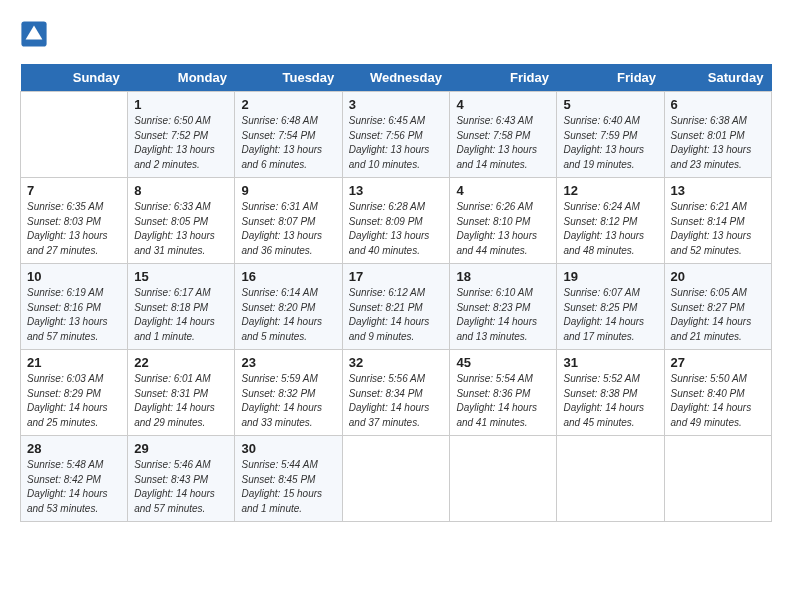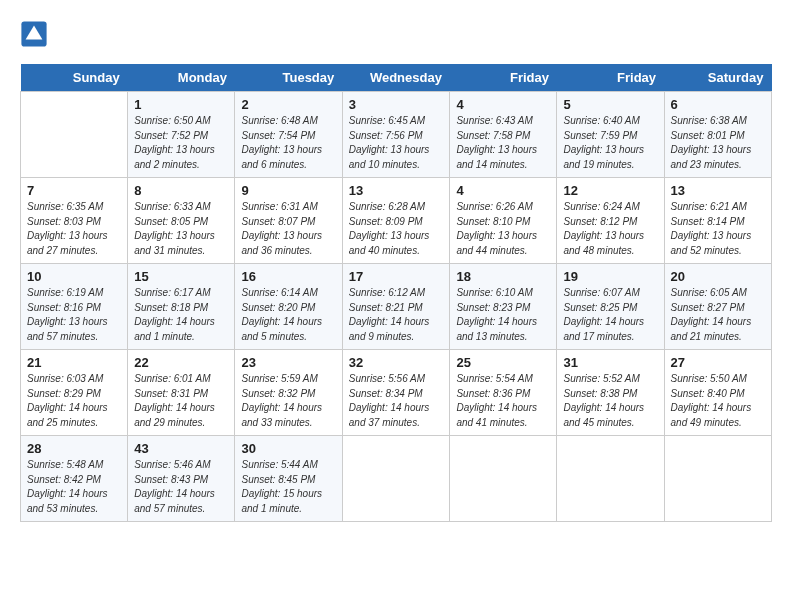--- a/index.html
+++ b/index.html
@@ -221,39 +221,39 @@
         </td>
         <td>
           <span class="day-num">23</span>
           <div class="day-detail">Sunrise: 5:59 AM<br>Sunset: 8:32 PM<br>Daylight: 14 hours and 33 minutes.</div>
         </td>
         <td>
           <span class="day-num">32</span>
           <div class="day-detail">Sunrise: 5:56 AM<br>Sunset: 8:34 PM<br>Daylight: 14 hours and 37 minutes.</div>
         </td>
         <td>
-          <span class="day-num">25</span>
+          <span class="day-num">45</span>
           <div class="day-detail">Sunrise: 5:54 AM<br>Sunset: 8:36 PM<br>Daylight: 14 hours and 41 minutes.</div>
         </td>
         <td>
           <span class="day-num">31</span>
           <div class="day-detail">Sunrise: 5:52 AM<br>Sunset: 8:38 PM<br>Daylight: 14 hours and 45 minutes.</div>
         </td>
         <td>
           <span class="day-num">27</span>
           <div class="day-detail">Sunrise: 5:50 AM<br>Sunset: 8:40 PM<br>Daylight: 14 hours and 49 minutes.</div>
         </td>
       </tr>
       <tr>
         <td>
           <span class="day-num">28</span>
           <div class="day-detail">Sunrise: 5:48 AM<br>Sunset: 8:42 PM<br>Daylight: 14 hours and 53 minutes.</div>
         </td>
         <td>
-          <span class="day-num">43</span>
+          <span class="day-num">29</span>
           <div class="day-detail">Sunrise: 5:46 AM<br>Sunset: 8:43 PM<br>Daylight: 14 hours and 57 minutes.</div>
         </td>
         <td>
           <span class="day-num">30</span>
           <div class="day-detail">Sunrise: 5:44 AM<br>Sunset: 8:45 PM<br>Daylight: 15 hours and 1 minute.</div>
         </td>
         <td class="empty-cell"></td>
         <td class="empty-cell"></td>
         <td class="empty-cell"></td>
         <td class="empty-cell"></td>

